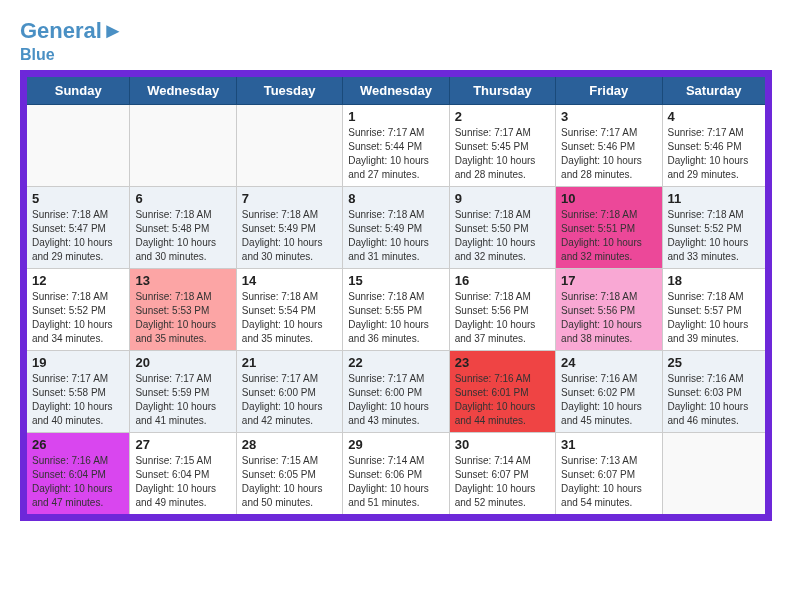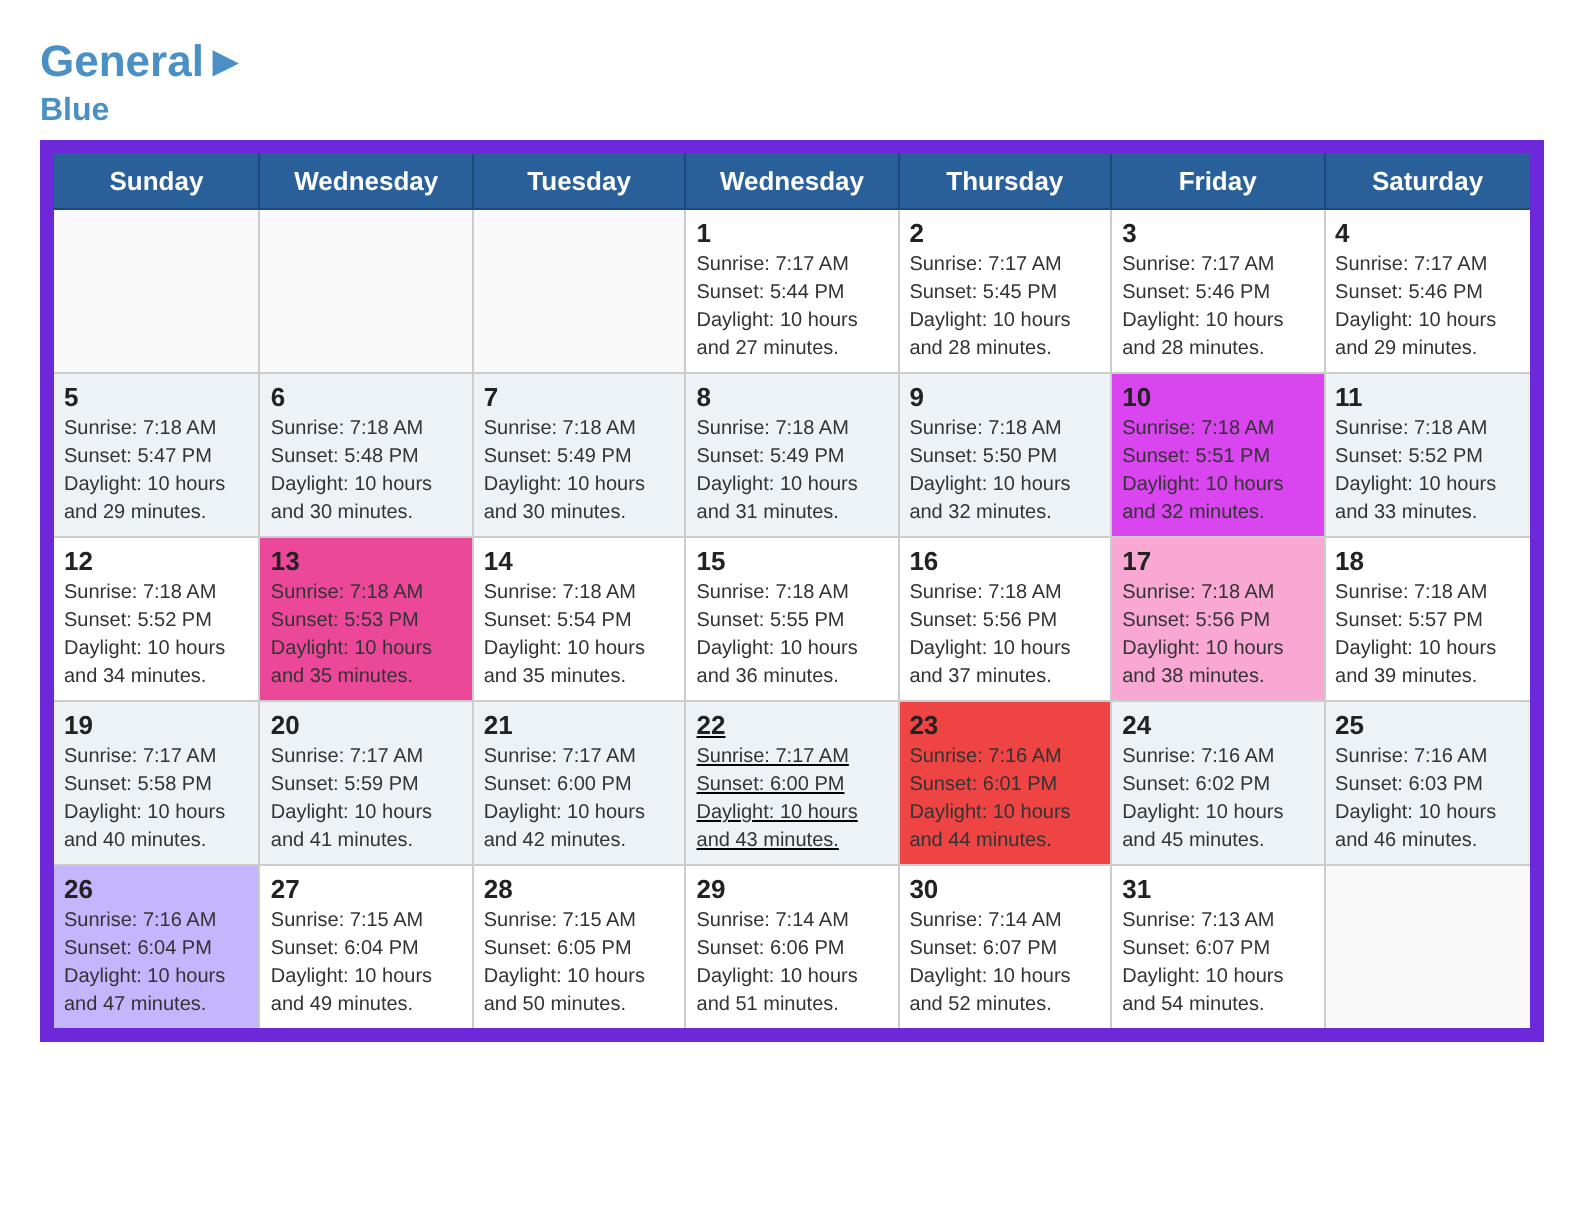--- a/index.html
+++ b/index.html
@@ -179,21 +179,21 @@
 Daylight: 10 hours
 and 31 minutes.</div>
         </td>
         <td style="background: rgb(237, 242, 247);">
           <span class="day-number">9</span>
           <div class="day-info" style="white-space: pre-line;">Sunrise: 7:18 AM
 Sunset: 5:50 PM
 Daylight: 10 hours
 and 32 minutes.</div>
         </td>
-        <td style="background: #d946ef;">
+        <td style="background: #ec4899;">
           <span class="day-number">10</span>
           <div class="day-info" style="white-space: pre-line;">Sunrise: 7:18 AM
 Sunset: 5:51 PM
 Daylight: 10 hours
 and 32 minutes.</div>
         </td>
         <td style="background: rgb(237, 242, 247);">
           <span class="day-number">11</span>
           <div class="day-info" style="white-space: pre-line;">Sunrise: 7:18 AM
 Sunset: 5:52 PM
@@ -202,21 +202,21 @@
         </td>
       </tr>
       <tr class="row-odd">
         <td style="background: rgb(255, 255, 255);">
           <span class="day-number">12</span>
           <div class="day-info" style="white-space: pre-line;">Sunrise: 7:18 AM
 Sunset: 5:52 PM
 Daylight: 10 hours
 and 34 minutes.</div>
         </td>
-        <td style="background: #ec4899;">
+        <td style="background: #fca5a5;">
           <span class="day-number">13</span>
           <div class="day-info" style="white-space: pre-line;">Sunrise: 7:18 AM
 Sunset: 5:53 PM
 Daylight: 10 hours
 and 35 minutes.</div>
         </td>
         <td style="background: rgb(255, 255, 255);">
           <span class="day-number">14</span>
           <div class="day-info" style="white-space: pre-line;">Sunrise: 7:18 AM
 Sunset: 5:54 PM
@@ -267,21 +267,21 @@
 Daylight: 10 hours
 and 41 minutes.</div>
         </td>
         <td style="background: rgb(237, 242, 247);">
           <span class="day-number">21</span>
           <div class="day-info" style="white-space: pre-line;">Sunrise: 7:17 AM
 Sunset: 6:00 PM
 Daylight: 10 hours
 and 42 minutes.</div>
         </td>
-        <td style="background: rgb(237, 242, 247); text-decoration: underline;">
+        <td style="background: rgb(237, 242, 247);">
           <span class="day-number">22</span>
           <div class="day-info" style="white-space: pre-line;">Sunrise: 7:17 AM
 Sunset: 6:00 PM
 Daylight: 10 hours
 and 43 minutes.</div>
         </td>
         <td style="background: #ef4444;">
           <span class="day-number">23</span>
           <div class="day-info" style="white-space: pre-line;">Sunrise: 7:16 AM
 Sunset: 6:01 PM
@@ -297,21 +297,21 @@
         </td>
         <td style="background: rgb(237, 242, 247);">
           <span class="day-number">25</span>
           <div class="day-info" style="white-space: pre-line;">Sunrise: 7:16 AM
 Sunset: 6:03 PM
 Daylight: 10 hours
 and 46 minutes.</div>
         </td>
       </tr>
       <tr class="row-odd">
-        <td style="background: #c4b5fd;">
+        <td style="background: #d946ef;">
           <span class="day-number">26</span>
           <div class="day-info" style="white-space: pre-line;">Sunrise: 7:16 AM
 Sunset: 6:04 PM
 Daylight: 10 hours
 and 47 minutes.</div>
         </td>
         <td style="background: rgb(255, 255, 255);">
           <span class="day-number">27</span>
           <div class="day-info" style="white-space: pre-line;">Sunrise: 7:15 AM
 Sunset: 6:04 PM

